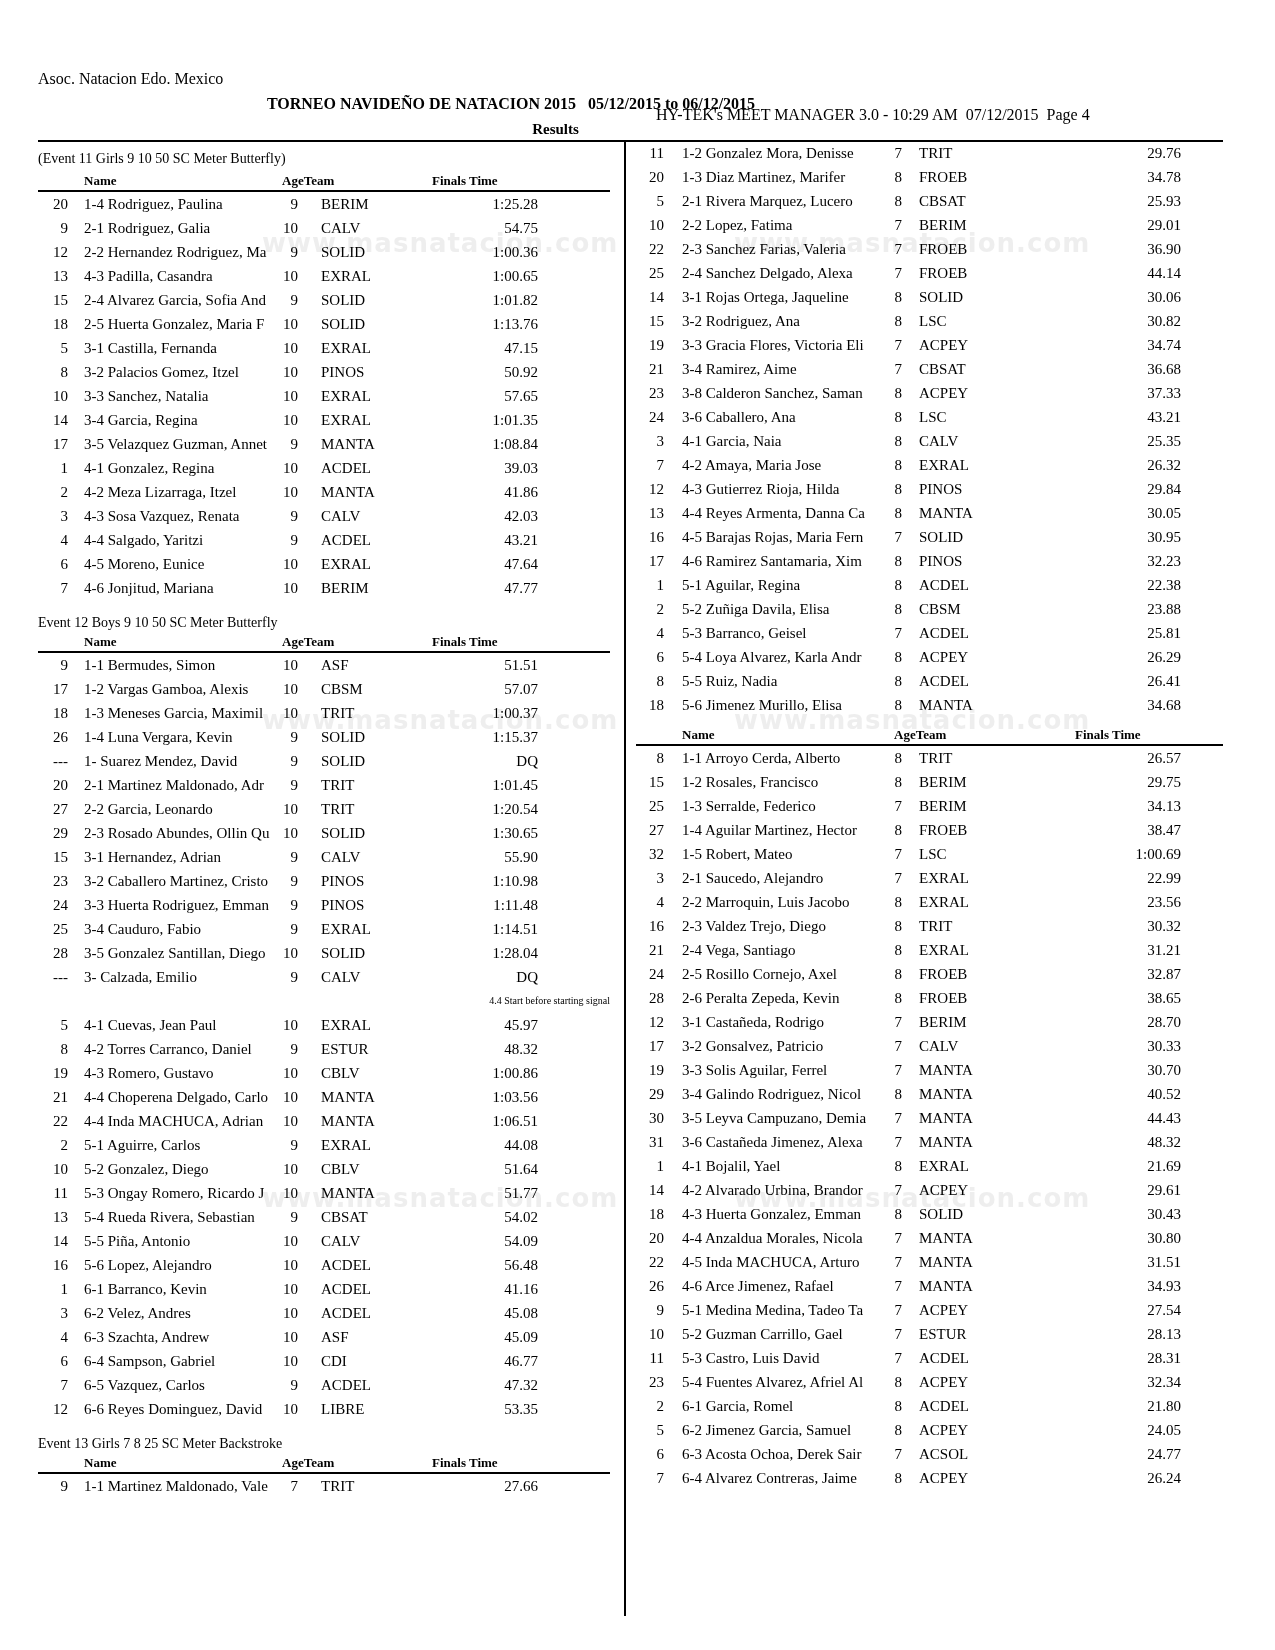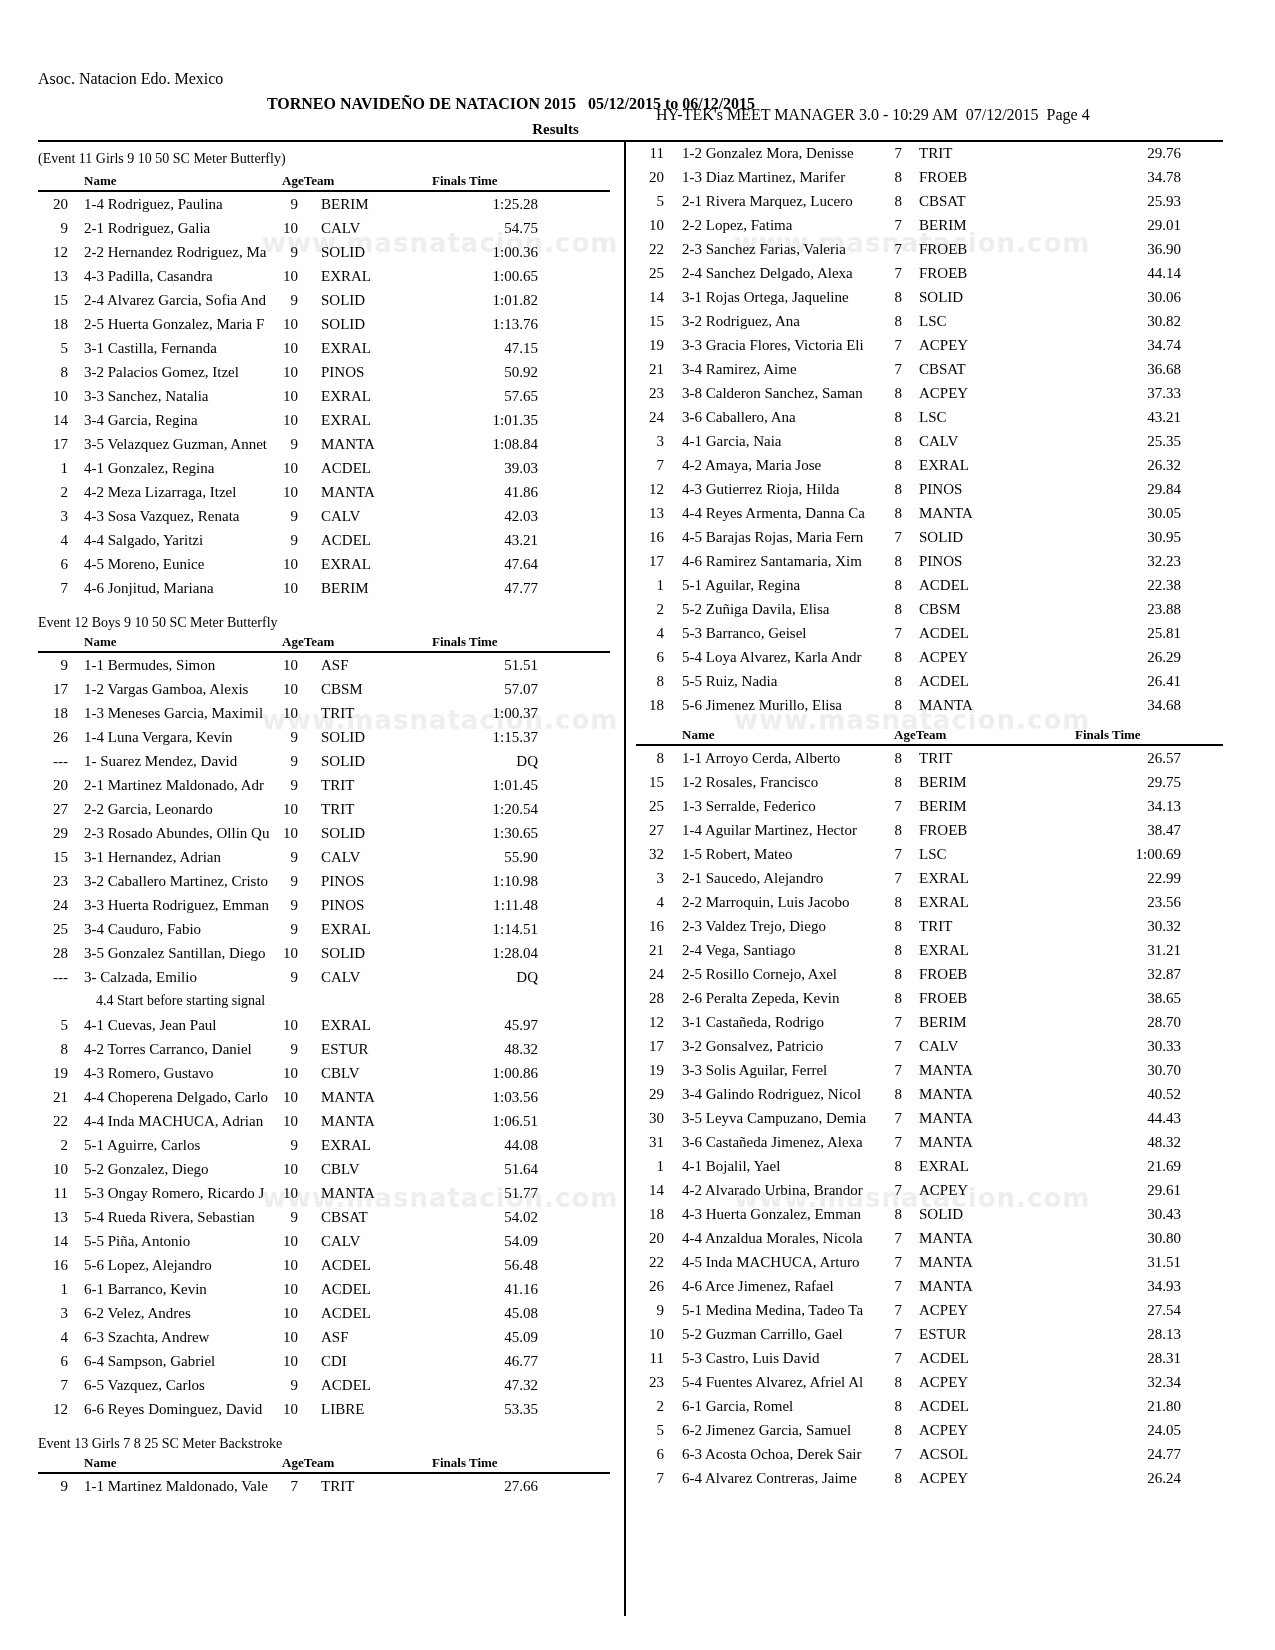--- a/index.html
+++ b/index.html
@@ -31,21 +31,21 @@
   .right .c-place { width: 48px; left: -20px; }
   .right .c-name { left: 46px; width: 204px; }
   .right .c-age { left: 246px; width: 20px; }
   .right .c-team { left: 283px; }
   .right .c-time { left: 445px; width: 100px; }
   .th-name { left: 46px; }
   .th-age { left: 244px; }
   .th-time { left: 386px; margin-left: 8px; }
   .right .th-age { left: 258px; }
   .right .th-time { left: 431px; }
-  .note { position: relative; height: 24px; font-size: 14px; line-height: 24px; padding-left: 58px; white-space: nowrap; }
+  .note { position: relative; height: 24px; font-size: 10px; line-height: 24px; padding-left: 58px; white-space: nowrap; text-align: right; }
   .spacer { height: 8px; }
   .watermark { position: absolute; font-family: "DejaVu Sans", sans-serif; font-size: 26px;
                font-weight: bold; color: rgba(150,150,150,0.16); letter-spacing: 1px; pointer-events: none; }
 </style>
 </head>
 <body>
 
 <div class="hdr-left">Asoc. Natacion Edo. Mexico</div>
 <div class="hdr-right">HY-TEK's MEET MANAGER 3.0 - 10:29 AM  07/12/2015  Page 4</div>
 <div class="meet-title">TORNEO NAVIDEÑO DE NATACION 2015   05/12/2015 to 06/12/2015</div>

